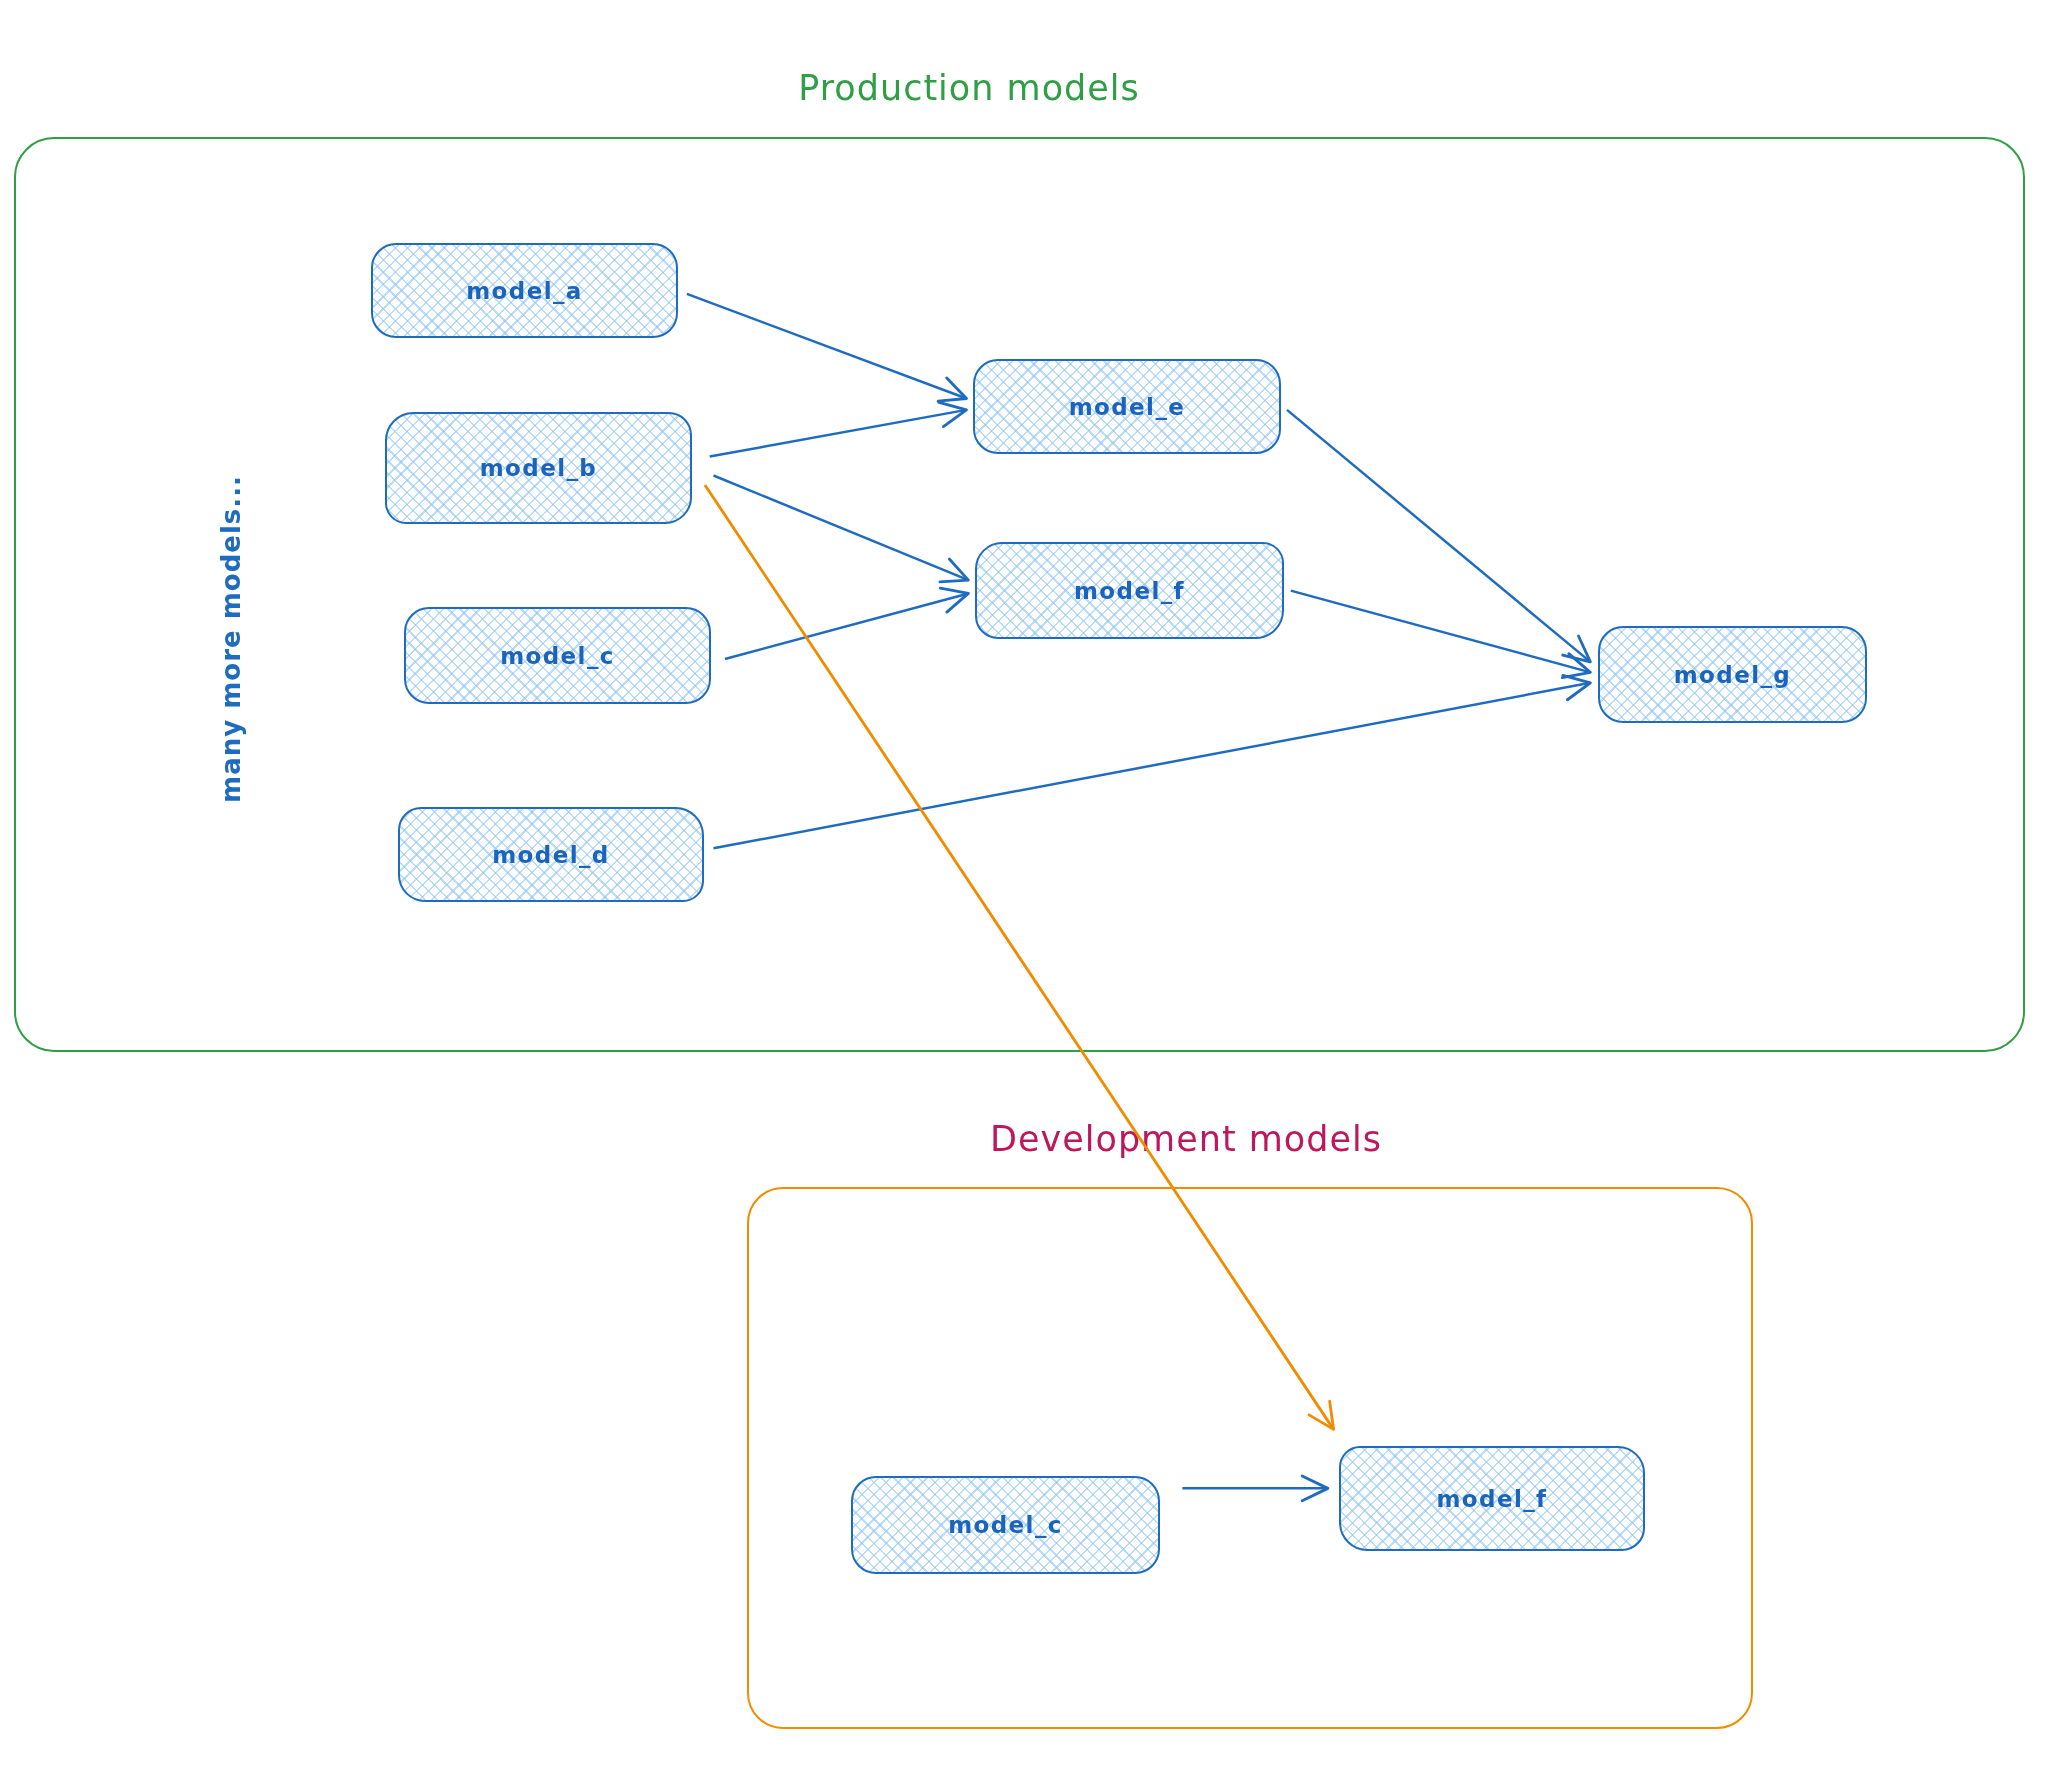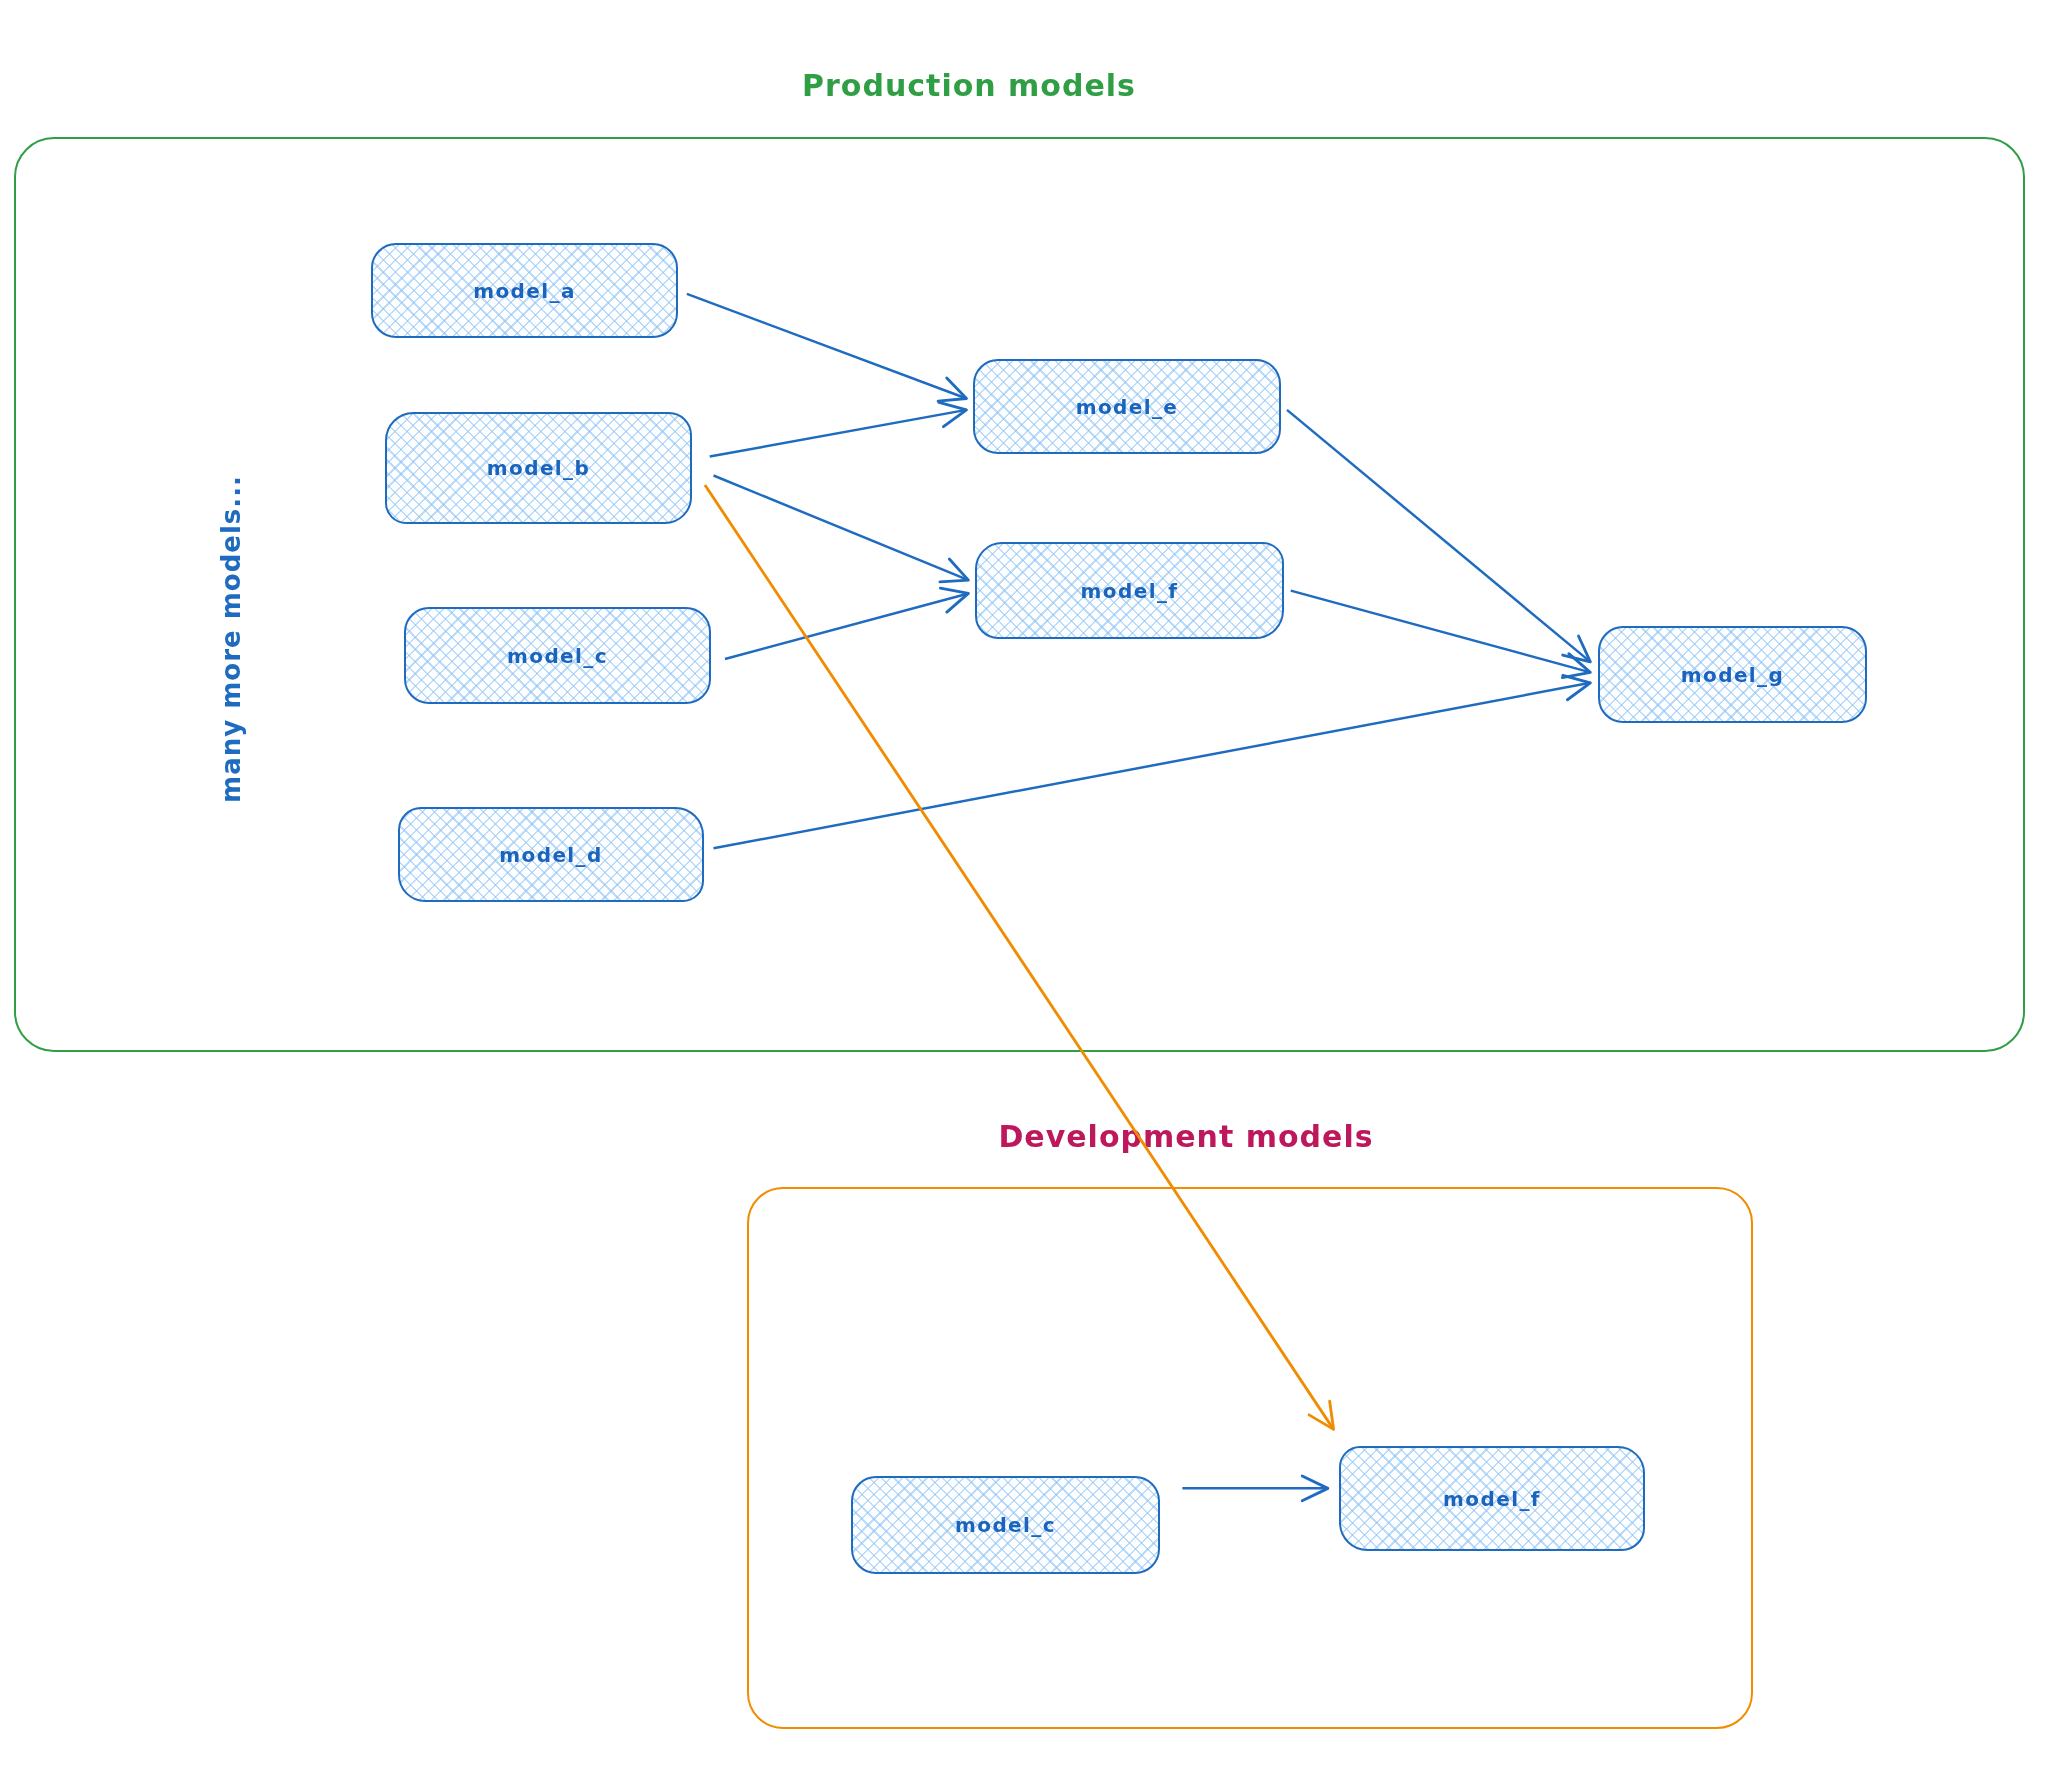--- a/index.html
+++ b/index.html
@@ -33,22 +33,22 @@
   }
   .group.development {
     left: 747px; top: 1187px;
     width: 1002px; height: 538px;
     border: 2.9px solid #f08c00;
     border-radius: 36px;
   }
   .group-title {
     position: absolute;
     white-space: nowrap;
-    font-size: 30px;
-    font-weight: bold;
+    font-size: 35px;
+    font-weight: normal;
     letter-spacing: 1px;
     transform: translateX(-50%);
   }
   .group-title.production-title {
     left: 969px; top: 68px;
     color: #2f9e44;
   }
   .group-title.development-title {
     left: 1186px; top: 1119px;
     color: #be185d;
@@ -71,21 +71,21 @@
     background-color: #fdfeff;
     background-image:
       repeating-linear-gradient(45deg,  rgba(137,192,243,0.55) 0px, rgba(137,192,243,0.55) 1.6px, transparent 1.6px, transparent 8.6px),
       repeating-linear-gradient(135deg, rgba(137,192,243,0.55) 0px, rgba(137,192,243,0.55) 1.6px, transparent 1.6px, transparent 8.6px);
     display: flex;
     align-items: center;
     justify-content: center;
   }
   .node span {
     color: #1a64bd;
-    font-size: 20px;
+    font-size: 23px;
     font-weight: bold;
     letter-spacing: 1.4px;
     background: rgba(255,255,255,0.0);
   }
   
   .n-a { left: 371px;  top: 243px;  width: 307px; height: 95px; }
   .n-b { left: 385px;  top: 412px;  width: 307px; height: 112px; border-radius: 28.5px 23px 27px 21px; }
   .n-c { left: 404px;  top: 607px;  width: 307px; height: 97px; }
   .n-d { left: 398px;  top: 807px;  width: 306px; height: 95px; border-radius: 23px 28.5px 21px 27px; }
   .n-e { left: 973px; top: 359px;  width: 308px; height: 95px; }

